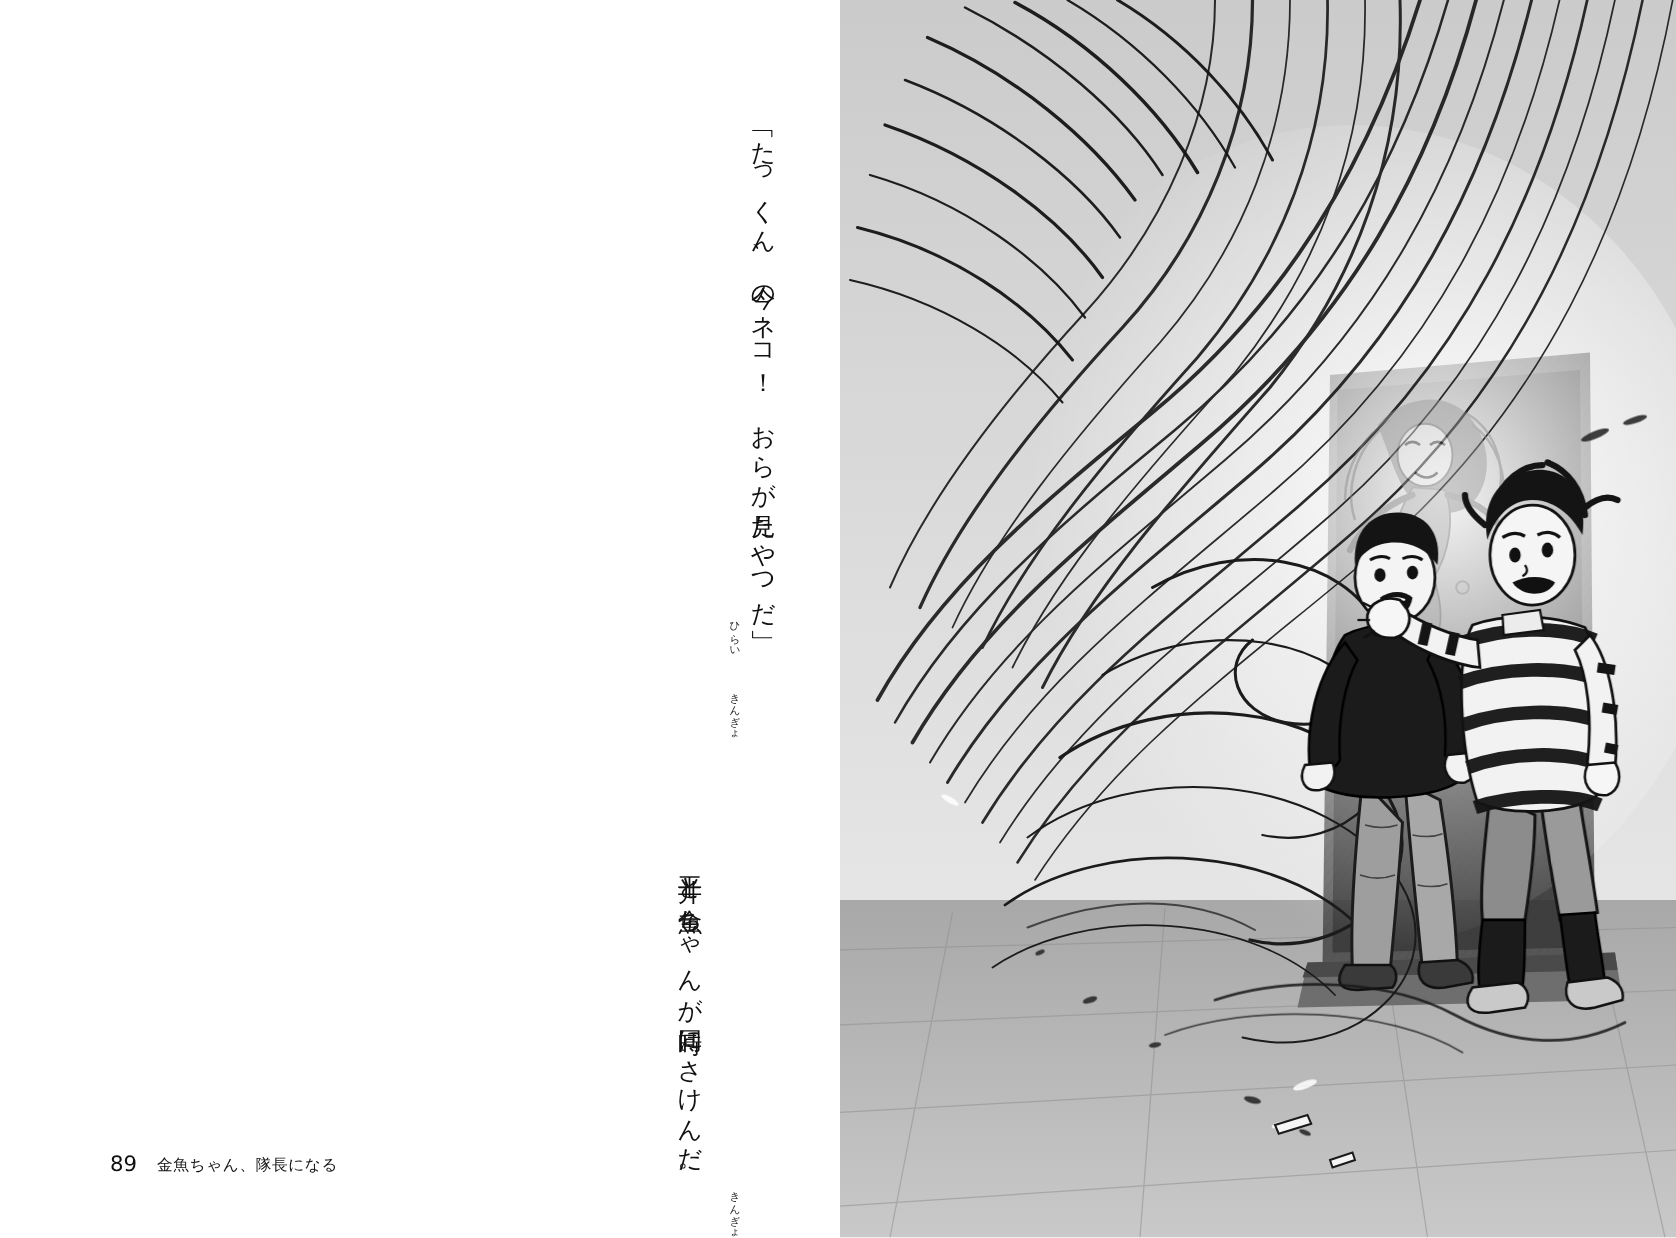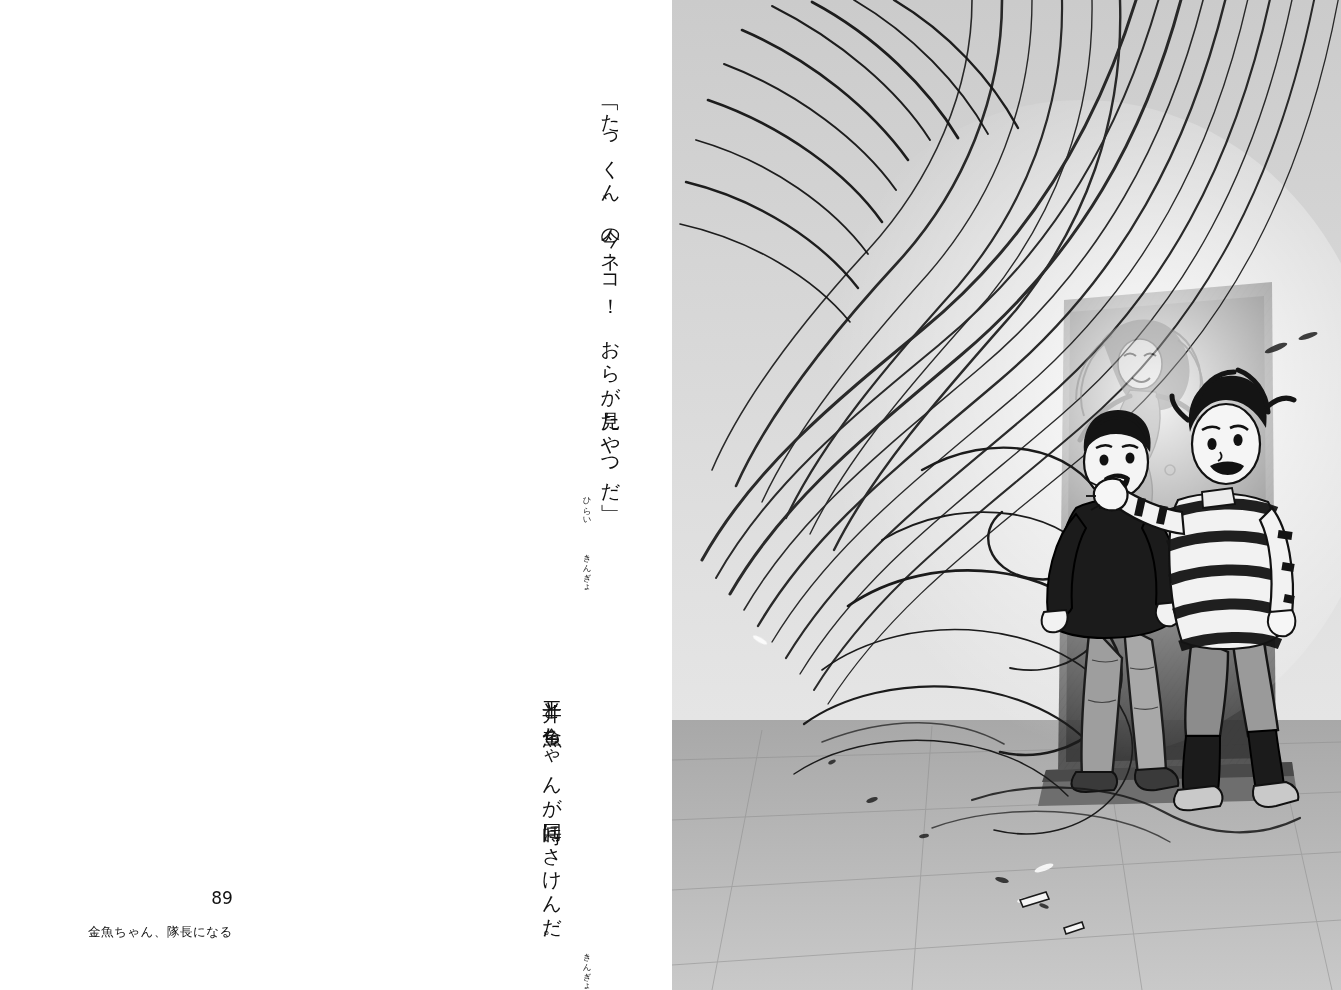--- a/index.html
+++ b/index.html
@@ -71,21 +71,20 @@
     left: 1px;
   }
 
   .page-footer {
     position: absolute;
     left: 88px;
     bottom: 48px;
     display: flex;
     align-items: flex-end;
     gap: 16px;
-    flex-direction: column;
   }
   .folio {
     font-family: "DejaVu Sans", "Liberation Sans", sans-serif;
     font-size: 17px;
     color: #111;
   }
   .running-head {
     font-family: Liberation Sans, sans-serif;
     font-size: 12.5px;
     color: #111;

